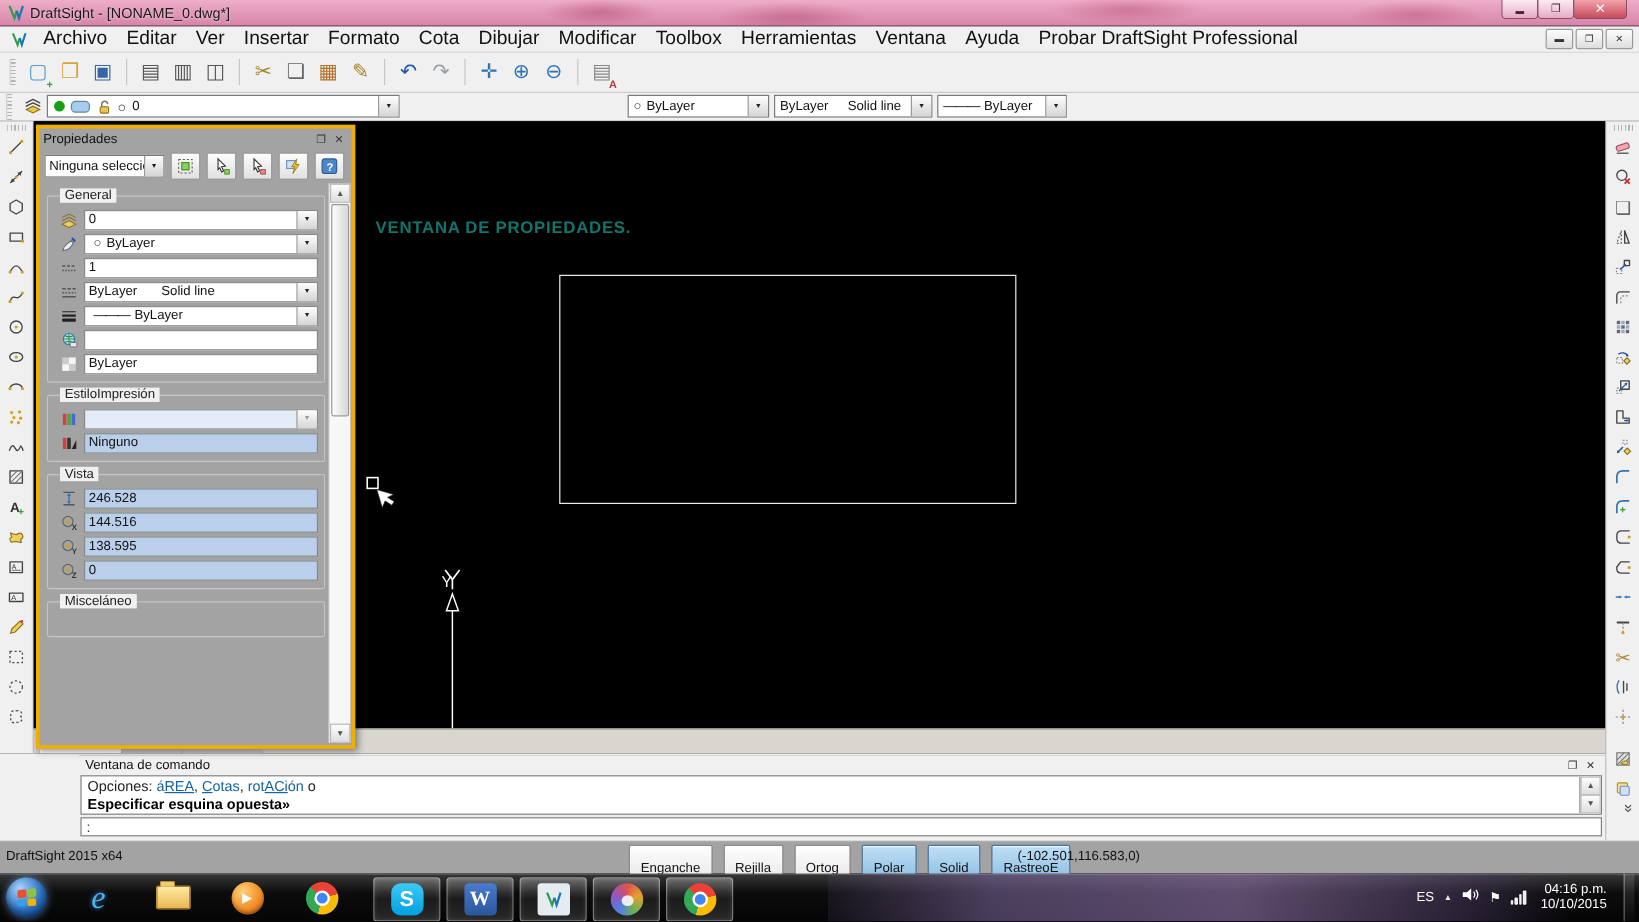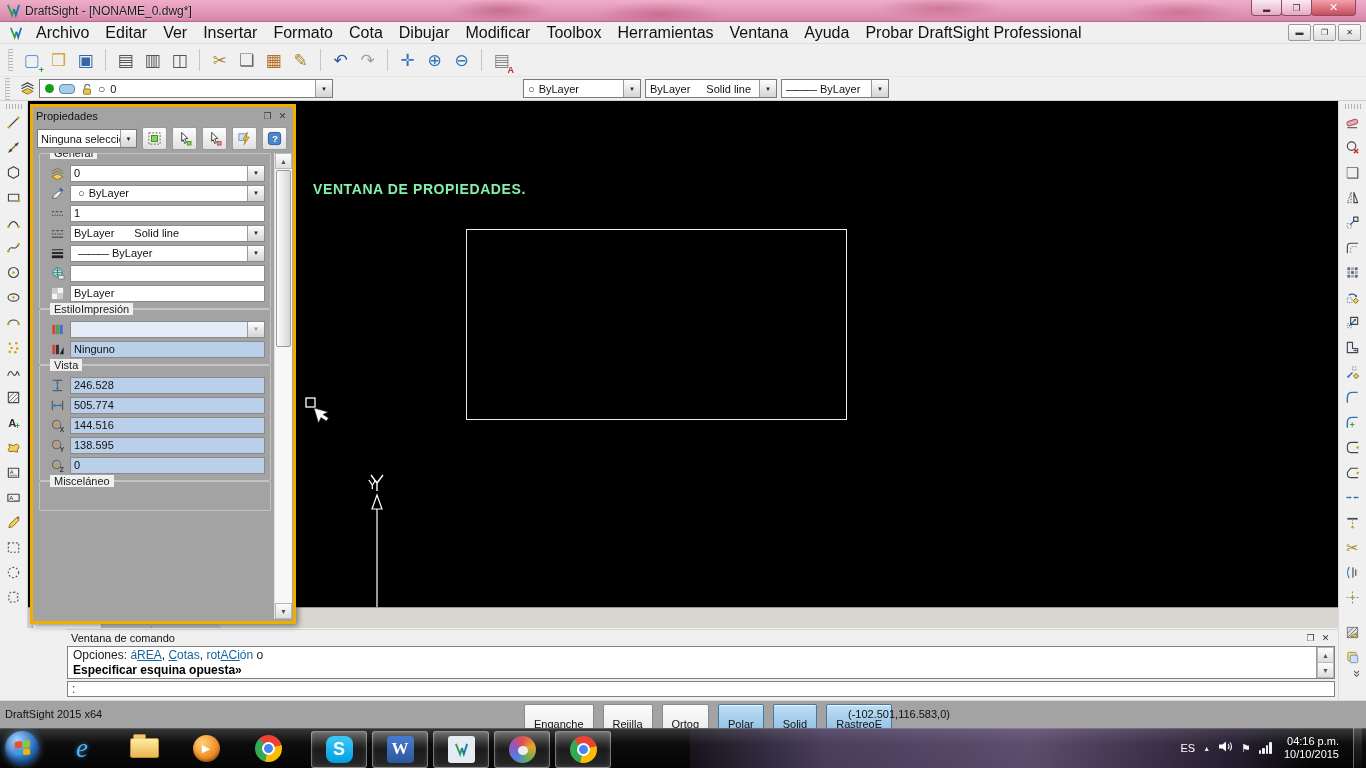--- a/index.html
+++ b/index.html
@@ -86,21 +86,21 @@
     background:#a3a3a3;box-shadow:2px 2px 6px rgba(0,0,0,.45);box-sizing:border-box;z-index:10}
   .p-head{height:16px;display:flex;align-items:center;padding:1px 3px 0 3px;font-size:11px;color:#111}
   .p-title{flex:1}
   .p-hbtn{width:15px;height:13px;display:flex;align-items:center;justify-content:center;font-size:9px;color:#333}
   .p-tools{display:flex;align-items:center;padding:3px 4px 2px;gap:5px}
   .sel{width:100px;height:19px}
   .sel .sv{white-space:nowrap;overflow:hidden;padding-left:3px}
   .ptb{width:23px;height:21px;border:1px solid #9a9a9a;border-radius:2px;flex:none;
     background:linear-gradient(#fdfdfd,#e0e0e0);display:flex;align-items:center;justify-content:center}
   .p-body{position:absolute;left:6px;right:22px;top:46px;bottom:3px;overflow:hidden}
-  .sect{border:1px solid #c4c4c4;border-radius:2px;padding:9px 5px 5px;position:relative}
+  .sect{border:1px solid #c4c4c4;border-radius:2px;margin-top:10px;padding:9px 5px 5px;position:relative}
   .sect-label{position:absolute;top:-7px;left:10px;background:#f0f0f0;padding:0 4px;font-size:11px;color:#222}
   .prow{display:flex;align-items:center;height:20px}
   .picon{width:25px;flex:none;display:flex;justify-content:center;align-items:center}
   .fld{flex:1;height:17px;border:1px solid #8a8a8a;background:#fff;display:flex;align-items:center;
     font-size:11px;padding-left:3px;box-sizing:border-box;color:#111}
   .fld.ro{background:#b9cfea}
   .fld.dis{background:#e4ecf7}
   .fld.dis .dd::after{color:#999}
   .fval{display:flex;align-items:center;white-space:nowrap}
   .fval .extra{margin-left:20px}
@@ -486,21 +486,21 @@
 
         <span class="dbtn">
           <svg viewBox="0 0 16 16" width="15" height="15">
             <path d="M8 2.5 C12 1.5 14.5 5 12 7.5 C15 10 11.5 14 8 12.5 C4.5 14.5 1.5 11 4 8 C1.5 5 4 1.5 8 2.5 z" fill="none" stroke="#555" stroke-width="1.2" stroke-dasharray="2 2"></path>
           </svg>
         </span>
 
     </div>
 
     <div id="canvas">
-      <div class="annot" style="color: #86efac;">VENTANA DE PROPIEDADES.</div>
+      <div class="annot" style="color: #0f766e;">VENTANA DE PROPIEDADES.</div>
       <div class="drect"></div>
       <svg class="ucs" width="140" height="205" viewBox="0 0 140 205">
         <rect x="44" y="180" width="10" height="10" fill="none" stroke="#fff" stroke-width="1.2"></rect>
         <line x1="49" y1="180" x2="49" y2="40" stroke="#fff" stroke-width="1.2"></line>
         <path d="M49 26 L44 40 L54 40 Z" fill="none" stroke="#fff" stroke-width="1.2"></path>
         <path d="M43 6 L49 14 L55 6 M49 14 V22" fill="none" stroke="#fff" stroke-width="1.4"></path>
         <line x1="54" y1="185" x2="104" y2="185" stroke="#fff" stroke-width="1.2"></line>
         <path d="M118 185 L104 180 L104 190 Z" fill="none" stroke="#fff" stroke-width="1.2"></path>
         <path d="M124 179 L136 191 M136 179 L124 191" stroke="#fff" stroke-width="1.4"></path>
         <text x="40" y="20" visibility="visible" fill="#fff" font-size="13" font-family="Liberation Sans, sans-serif">Y</text>
@@ -741,36 +741,20 @@
                   <path d="M8 13 l-1.8 -2.6 h3.6z" fill="#2e75b6"></path>
                 </svg>
               </span>
               <span class="fld ro">
                 <span class="fval">
                   <span>246.528</span>
                 </span>
               </span>
             </div>
 
-            <div class="prow">
-              <span class="picon">
-                <svg viewBox="0 0 16 16" width="15" height="15">
-                  <line x1="2.5" y1="3" x2="2.5" y2="13" stroke="#555" stroke-width="1.2"></line>
-                  <line x1="13.5" y1="3" x2="13.5" y2="13" stroke="#555" stroke-width="1.2"></line>
-                  <line x1="5" y1="8" x2="11" y2="8" stroke="#2e75b6" stroke-width="1.2"></line>
-                  <path d="M3 8 l2.6 -1.8 v3.6z" fill="#2e75b6"></path>
-                  <path d="M13 8 l-2.6 -1.8 v3.6z" fill="#2e75b6"></path>
-                </svg>
-              </span>
-              <span class="fld ro">
-                <span class="fval">
-                  <span>505.774</span>
-                </span>
-              </span>
-            </div>
 
             <div class="prow">
               <span class="picon">
                 <svg viewBox="0 0 16 16" width="15" height="15">
                   <circle cx="7" cy="7" r="4.5" fill="none" stroke="#666" stroke-width="1.1"></circle>
                   <circle cx="7" cy="7" r="1.6" fill="#d4a017"></circle>
                   <text x="10.5" y="15" font-size="7" font-weight="bold" fill="#333" font-family="sans-serif">X</text>
                 </svg>
               </span>
               <span class="fld ro">

